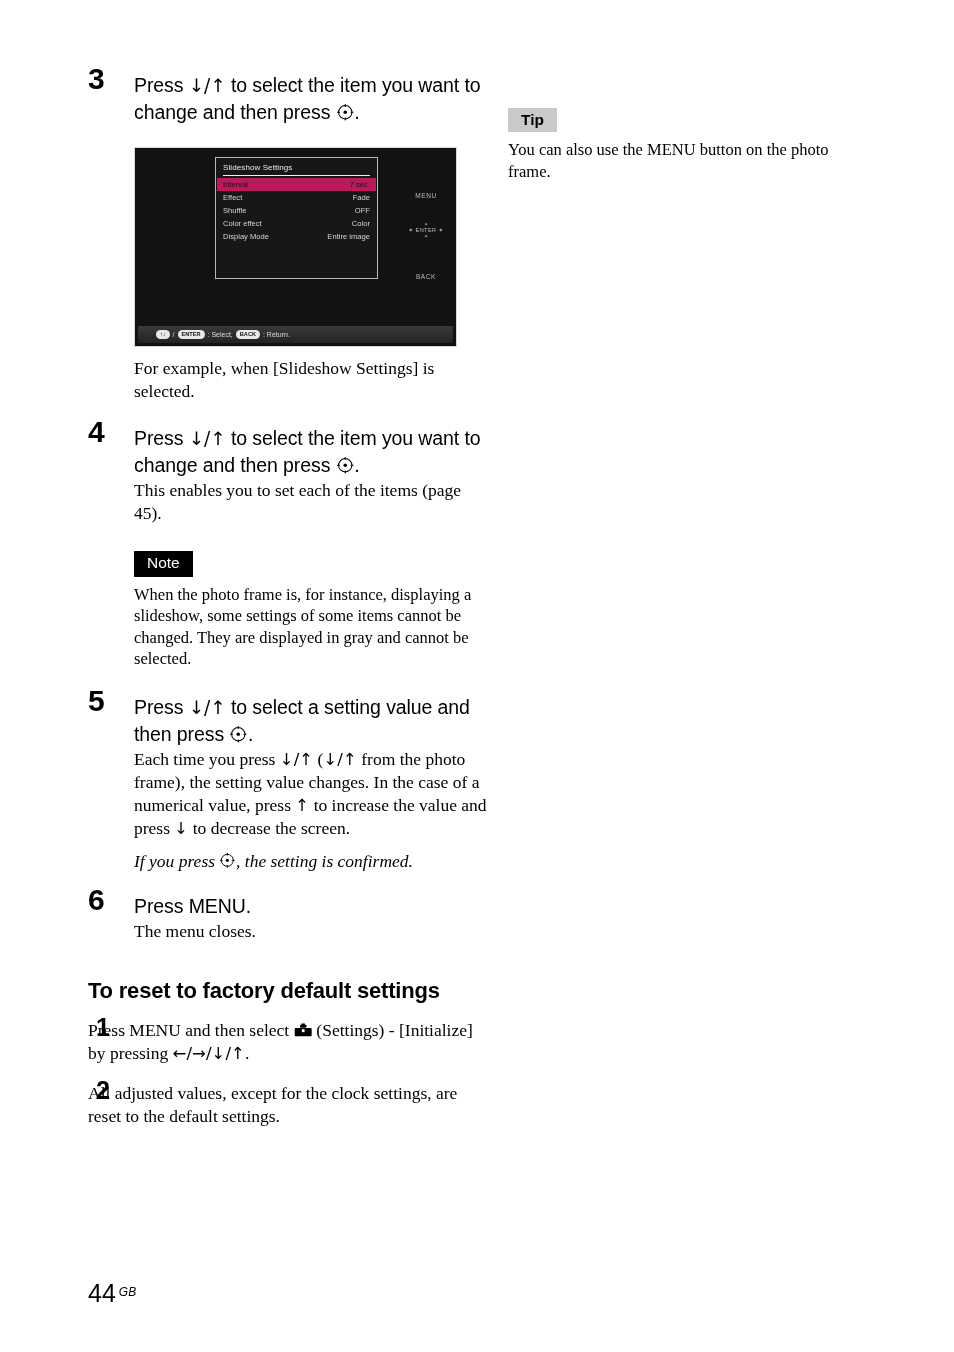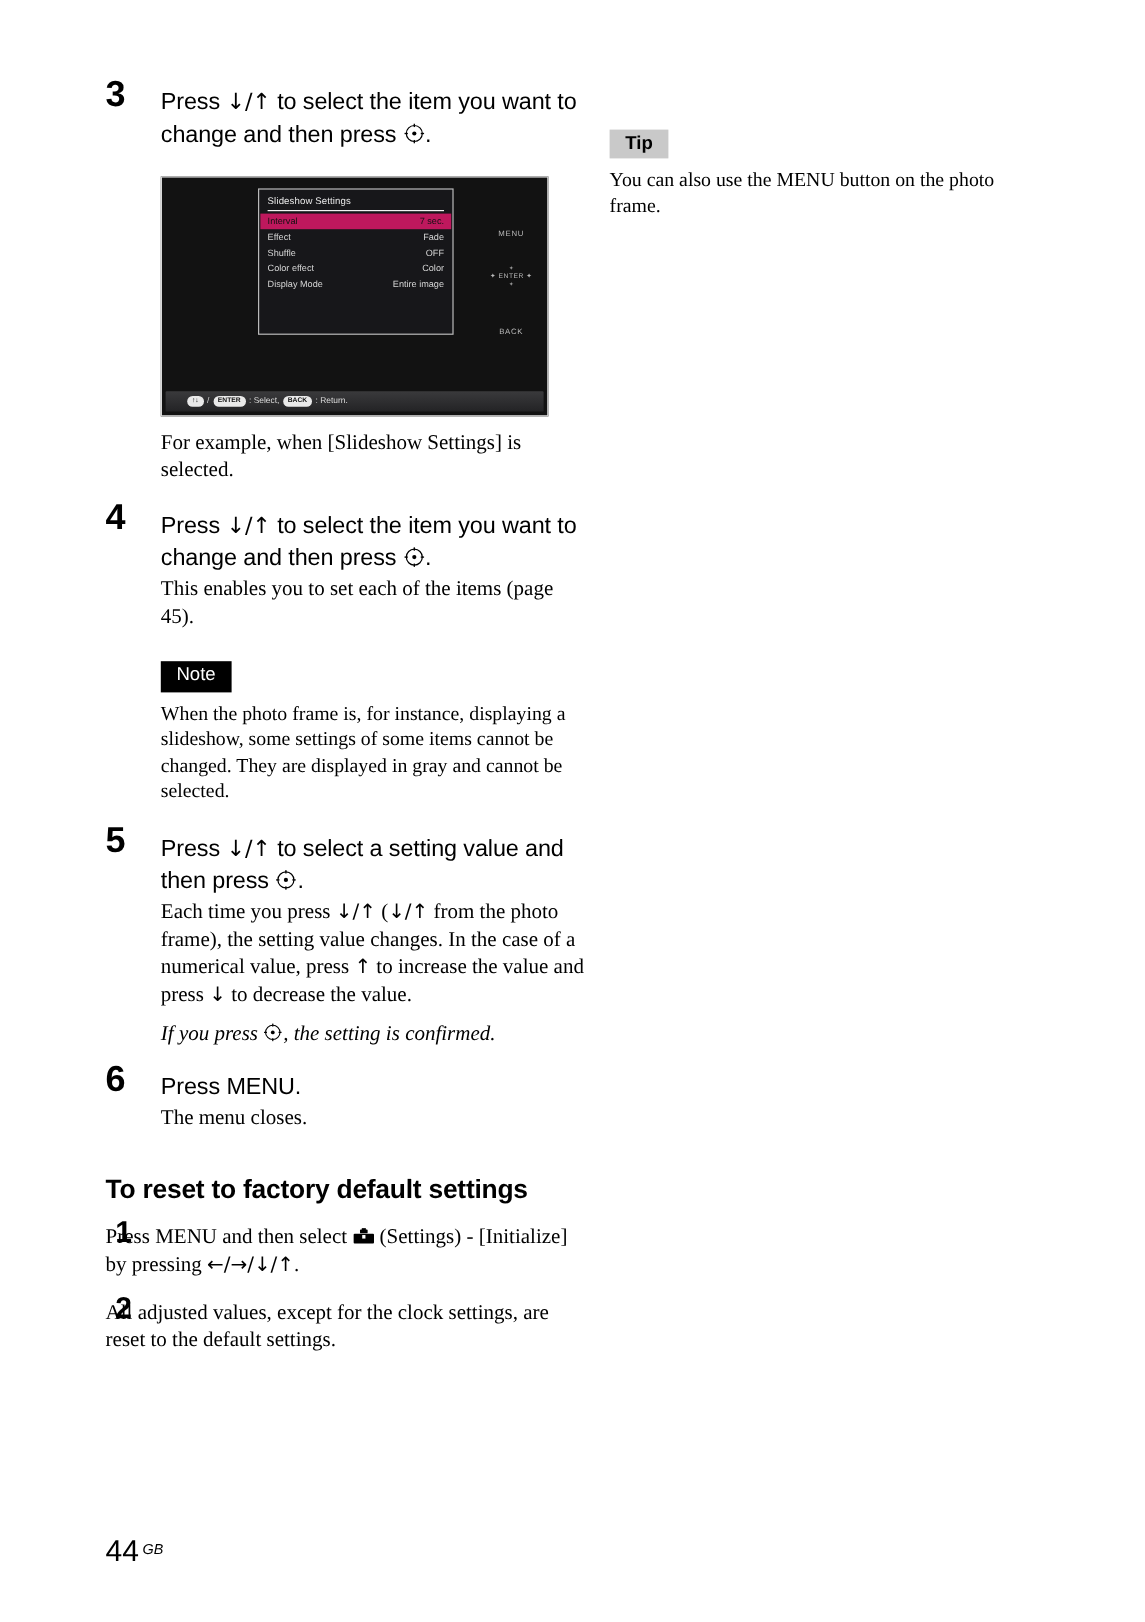--- a/index.html
+++ b/index.html
@@ -269,21 +269,21 @@
       <div class="num">5</div>
       <div class="body">
         <div class="lead"><span>Press </span><span class="arr">↓/↑</span><span> to select a setting value and then press </span><span class="enter-ico"><svg viewBox="0 0 20 20">
                 <circle cx="10" cy="10" r="7.2" fill="none" stroke="#000" stroke-width="1.1"></circle>
                 <circle cx="10" cy="10" r="1.9" fill="#000"></circle>
                 <rect x="9.4" y="1.2" width="1.2" height="3" fill="#000"></rect>
                 <rect x="9.4" y="15.8" width="1.2" height="3" fill="#000"></rect>
                 <rect x="1.2" y="9.4" width="3" height="1.2" fill="#000"></rect>
                 <rect x="15.8" y="9.4" width="3" height="1.2" fill="#000"></rect>
               </svg></span><span>.</span></div>
-        <div class="desc"><span>Each time you press </span><span class="arr">↓/↑</span><span> (</span><span class="arr">↓/↑</span><span> from the photo frame), the setting value changes. In the case of a numerical value, press </span><span class="arr">↑</span><span> to increase the value and press </span><span class="arr">↓</span><span> to decrease the value.</span></div>
+        <div class="desc"><span>Each time you press </span><span class="arr">↓/↑</span><span> (</span><span class="arr">↓/↑</span><span> from the photo frame), the setting value changes. In the case of a numerical value, press </span><span class="arr">↑</span><span> to increase the value and press </span><span class="arr">↓</span><span> to decrease the screen.</span></div>
         <div class="desc"><span>If you press </span><span class="enter-ico"><svg viewBox="0 0 20 20">
                 <circle cx="10" cy="10" r="7.2" fill="none" stroke="#000" stroke-width="1.1"></circle>
                 <circle cx="10" cy="10" r="1.9" fill="#000"></circle>
                 <rect x="9.4" y="1.2" width="1.2" height="3" fill="#000"></rect>
                 <rect x="9.4" y="15.8" width="1.2" height="3" fill="#000"></rect>
                 <rect x="1.2" y="9.4" width="3" height="1.2" fill="#000"></rect>
                 <rect x="15.8" y="9.4" width="3" height="1.2" fill="#000"></rect>
               </svg></span><span>, the setting is confirmed.</span></div>
       </div>
     </div>

